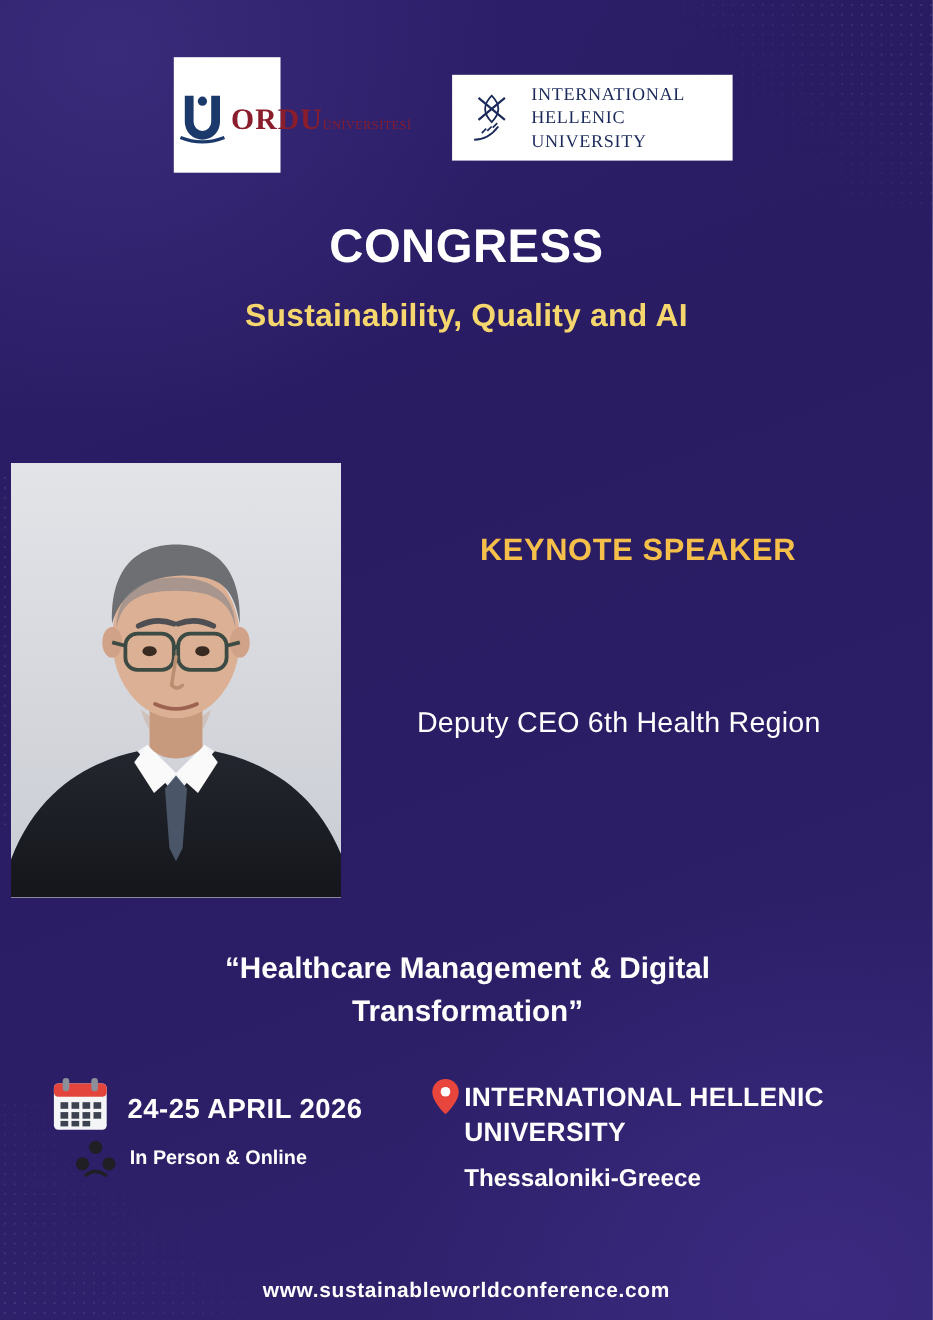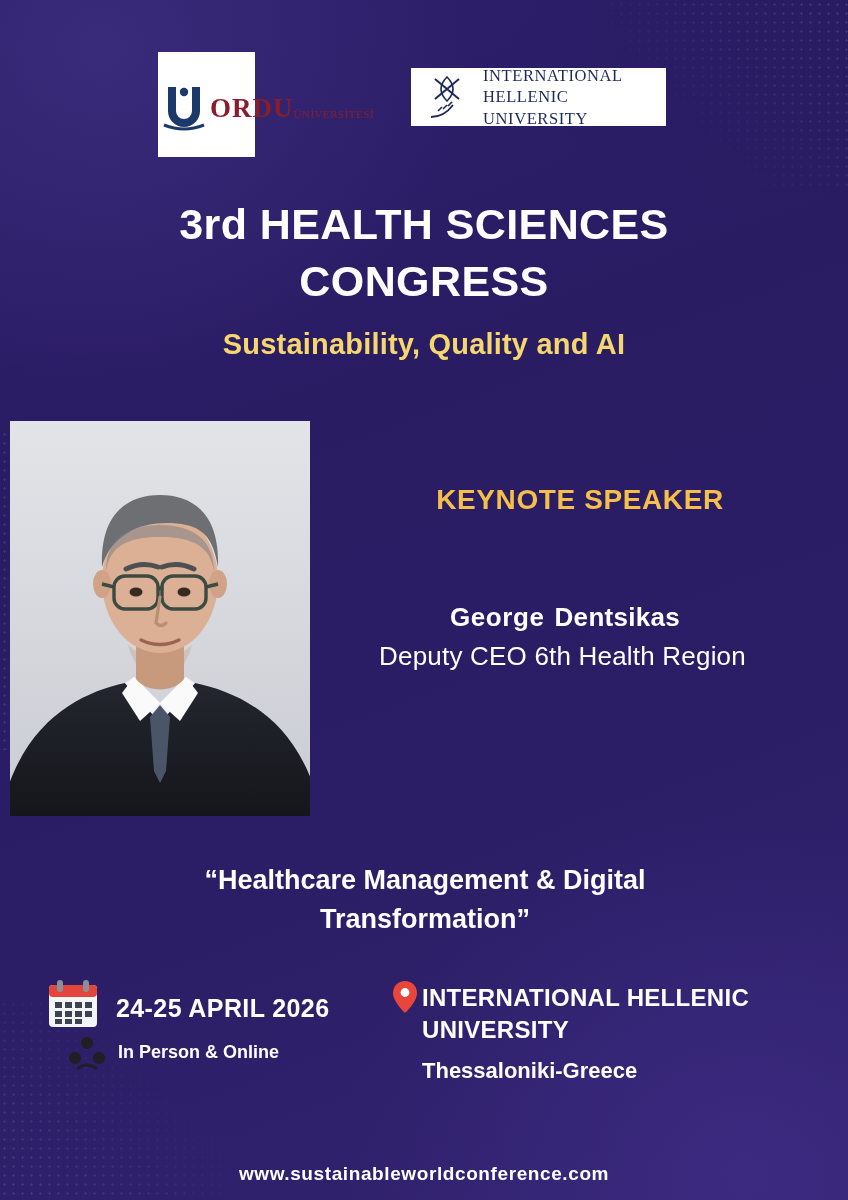--- a/index.html
+++ b/index.html
@@ -81,21 +81,21 @@
     letter-spacing: 0.5px;
     color: #8a1d2c;
     line-height: 1;
     margin-top: 14px;
   }
   .logo-ihu {
     position: absolute;
     left: 411px;
     top: 20px;
     width: 255px;
-    height: 58px;
+    height: 78px;
     background: #ffffff;
     display: flex;
     align-items: center;
     box-sizing: border-box;
     padding-left: 14px;
   }
   .ihu-mark {
     width: 46px;
     height: 48px;
     flex: 0 0 auto;
@@ -309,21 +309,20 @@
         <div>INTERNATIONAL</div>
         <div>HELLENIC</div>
         <div>UNIVERSITY</div>
       </div>
     </div>
 
   </div>
 
   <div class="title-block">
     <div class="title-main">
-      <div>3rd HEALTH SCIENCES</div>
       <div>CONGRESS</div>
     </div>
     <div class="subtitle">Sustainability, Quality and AI</div>
   </div>
 
   <div class="photo">
     <svg viewBox="0 0 300 395" width="300" height="395" aria-hidden="true">
       <defs>
         <linearGradient id="bg" x1="0" y1="0" x2="0" y2="1">
           <stop offset="0%" stop-color="#e3e4e8"></stop>
@@ -371,23 +370,20 @@
       <path d="M150 176 L146 202 q5 5 10 0" stroke="#b98f72" stroke-width="3.2" fill="none" stroke-linecap="round"></path>
 
       <path d="M131 219 q19 9 38 0" stroke="#9c6450" stroke-width="3.4" fill="none" stroke-linecap="round"></path>
 
       <path d="M118 224 q32 28 64 0 q-8 30 -32 34 q-24 -4 -32 -34 Z" fill="#c79c7f" opacity="0.35"></path>
     </svg>
   </div>
 
   <div class="keynote">KEYNOTE SPEAKER</div>
 
-  <div class="speaker-name">
-    <span class="first">George</span><span class="last">Dentsikas</span>
-  </div>
   <div class="speaker-role">Deputy CEO 6th Health Region</div>
 
   <div class="talk-title">
     <div>“Healthcare Management &amp; Digital</div>
     <div>Transformation”</div>
   </div>
 
   <div class="info">
 
     <div class="cal-icon">

